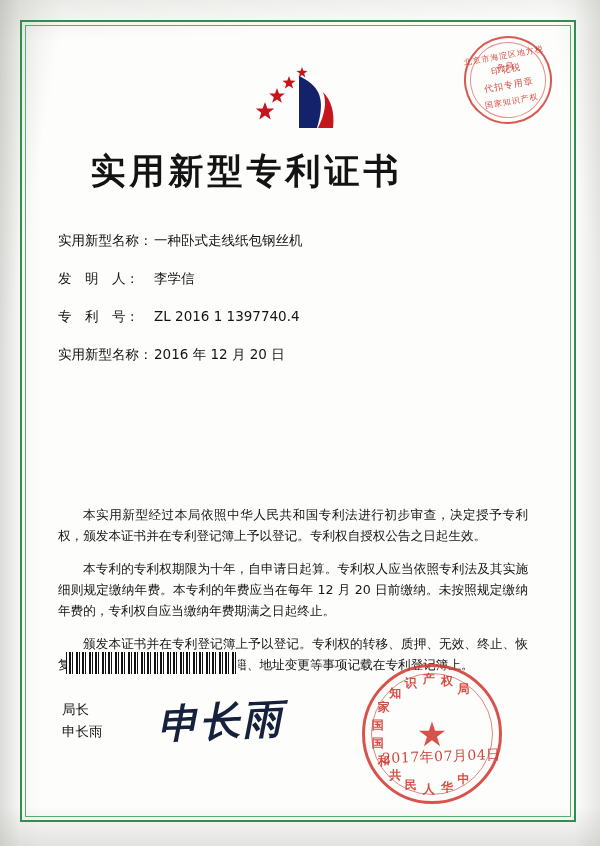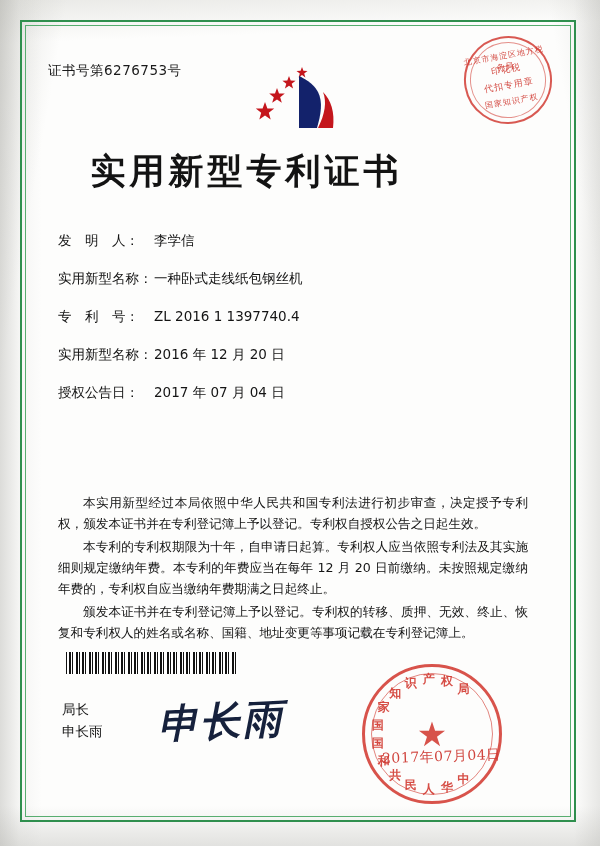--- a/index.html
+++ b/index.html
@@ -156,21 +156,21 @@
   .body-text {
     position: absolute;
     left: 58px; top: 492px;
     width: 470px;
     font-size: 12.6px;
     line-height: 21px;
     color: #141414;
     text-align: justify;
   }
   .body-text p {
-    margin: 0 0 2px 0;
+    margin: 12px 0 2px 0;
     text-indent: 25px;
   }
 
   
   .barcode {
     position: absolute;
     left: 66px; top: 652px;
     width: 172px; height: 22px;
     background-image: repeating-linear-gradient(
       90deg,
@@ -270,21 +270,20 @@
 
 <div id="certificate-page">
 
   <div class="paper-shade-left"></div>
   <div class="paper-shade-right"></div>
   <div class="paper-shade-bottom"></div>
 
   <div class="border-outer"></div>
   <div class="border-inner"></div>
 
-  <div class="cert-number">证书号第6276753号</div>
 
   <div class="logo">
     <svg viewBox="0 0 92 72" width="92" height="72" aria-hidden="true">
       <g fill="#c4161c">
         <polygon points="10,40 12.4,46.4 19.2,46.6 13.8,50.8 15.7,57.4 10,53.5 4.3,57.4 6.2,50.8 0.8,46.6 7.6,46.4"></polygon>
         <polygon points="22,26 24,31.4 29.8,31.6 25.2,35.2 26.8,40.8 22,37.4 17.2,40.8 18.8,35.2 14.2,31.6 20,31.4"></polygon>
         <polygon points="34,14 35.7,18.6 40.6,18.8 36.7,21.8 38.1,26.6 34,23.7 29.9,26.6 31.3,21.8 27.4,18.8 32.3,18.6"></polygon>
         <polygon points="47,5 48.4,8.8 52.5,9 49.2,11.5 50.4,15.5 47,13.1 43.6,15.5 44.8,11.5 41.5,9 45.6,8.8"></polygon>
       </g>
       <path d="M44 66 L44 14 C44 14 58 20 63 30 C68 40 66 52 62 66 Z" fill="#13226b"></path>
@@ -298,33 +297,30 @@
     <div class="seal-text t1">北京市海淀区地方税务局</div>
     <div class="seal-text t2">印花税</div>
     <div class="seal-text t3">代扣专用章</div>
     <div class="seal-text t4">国家知识产权</div>
   </div>
 
   <div class="doc-title">实用新型专利证书</div>
 
   <div class="fields">
     <div class="field-row">
-      <span class="f-label">发　明　人：</span><span class="f-value">李学信</span>
+      <span class="f-label">实用新型名称：</span><span class="f-value">一种卧式走线纸包钢丝机</span>
     </div>
     <div class="field-row">
-      <span class="f-label">实用新型名称：</span><span class="f-value">一种卧式走线纸包钢丝机</span>
+      <span class="f-label">发　明　人：</span><span class="f-value">李学信</span>
     </div>
     <div class="field-row">
       <span class="f-label">专　利　号：</span><span class="f-value">ZL 2016 1 1397740.4</span>
     </div>
     <div class="field-row">
       <span class="f-label">实用新型名称：</span><span class="f-value">2016 年 12 月 20 日</span>
-    </div>
-    <div class="field-row">
-      <span class="f-label">授权公告日：</span><span class="f-value">2017 年 07 月 04 日</span>
     </div>
   </div>
 
   <div class="body-text">
     <p>本实用新型经过本局依照中华人民共和国专利法进行初步审查，决定授予专利权，颁发本证书并在专利登记簿上予以登记。专利权自授权公告之日起生效。</p>
     <p>本专利的专利权期限为十年，自申请日起算。专利权人应当依照专利法及其实施细则规定缴纳年费。本专利的年费应当在每年 12 月 20 日前缴纳。未按照规定缴纳年费的，专利权自应当缴纳年费期满之日起终止。</p>
     <p>颁发本证书并在专利登记簿上予以登记。专利权的转移、质押、无效、终止、恢复和专利权人的姓名或名称、国籍、地址变更等事项记载在专利登记簿上。</p>
   </div>
 
   <div class="barcode"></div>

